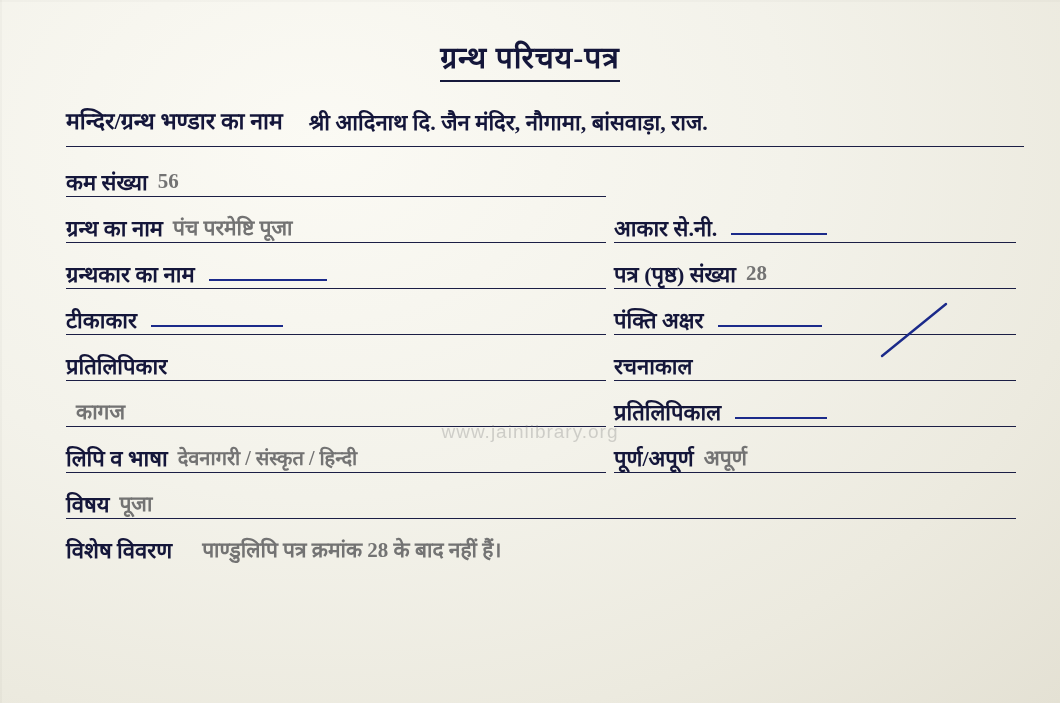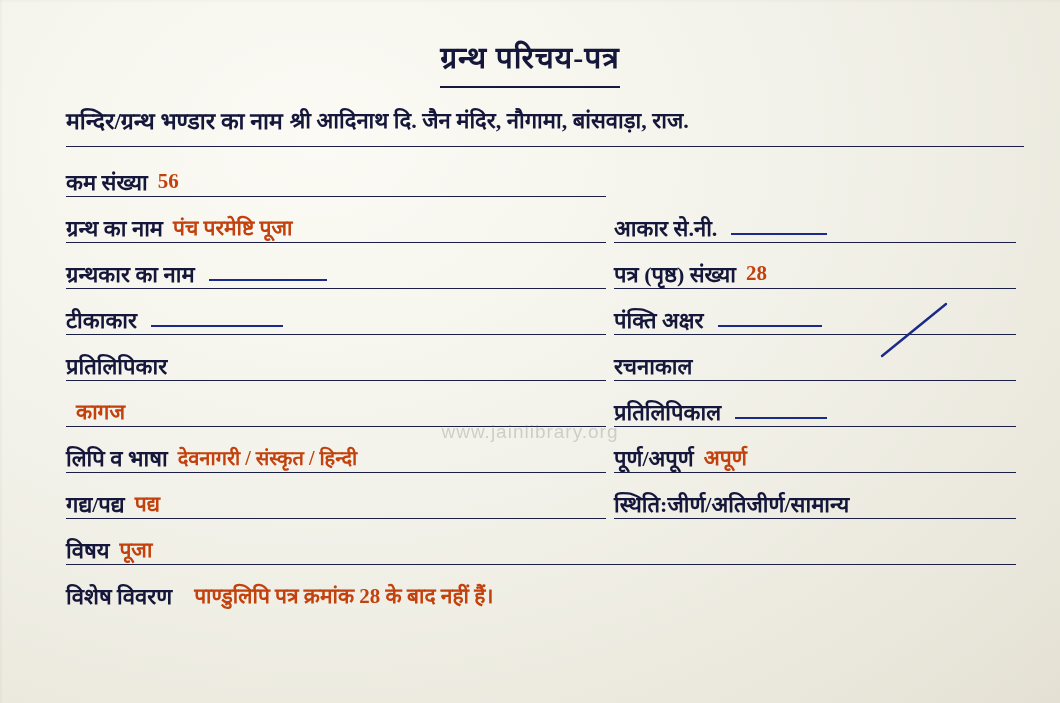--- a/index.html
+++ b/index.html
@@ -35,45 +35,45 @@
     inset: 0;
   }
   .ink {
     color: #1a1d45;
   }
   .printed {
     color: #14163a;
     font-weight: 600;
   }
   .hand {
-    color: #c2410c;
+    color: #737373;
     font-weight: 600;
   }
   .title {
     position: absolute;
     top: 36px;
     left: 0;
     width: 100%;
     text-align: center;
     font-size: 30px;
     letter-spacing: 1px;
   }
   .title .t-underline {
     display: inline-block;
     border-bottom: 2px solid #16193c;
-    padding-bottom: 9px;
+    padding-bottom: 3px;
   }
   .temple-row {
     position: absolute;
     top: 104px;
     left: 66px;
     right: 36px;
     display: flex;
-    align-items: flex-start;
-    gap: 7px;
+    align-items: flex-end;
+    gap: 26px;
   }
   .temple-label {
     font-size: 23px;
     white-space: nowrap;
   }
   .temple-value {
     font-size: 22px;
     white-space: nowrap;
   }
   .temple-rule {
@@ -249,41 +249,32 @@
       <div class="cell left">
         <span class="lbl ink printed">लिपि व भाषा</span>
         <span class="val hand small">देवनागरी / संस्कृत / हिन्दी</span>
       </div>
       <div class="cell right">
         <span class="lbl ink printed">पूर्ण/अपूर्ण</span>
         <span class="val hand">अपूर्ण</span>
       </div>
     </div>
 
-    <div class="row">
-      <div class="cell left">
-        <span class="lbl ink printed">गद्य/पद्य</span>
-        <span class="val hand">पद्य</span>
-      </div>
-      <div class="cell right">
-        <span class="lbl ink printed">स्थिति:जीर्ण/अतिजीर्ण/सामान्य</span>
-      </div>
-    </div>
 
     <div class="row">
       <div class="cell full">
         <span class="lbl ink printed">विषय</span>
         <span class="val hand">पूजा</span>
       </div>
     </div>
 
     <div class="row">
       <div class="cell full noline">
         <span class="lbl ink printed">विशेष विवरण</span>
-        <span class="val hand" style="padding-left:22px">पाण्डुलिपि पत्र क्रमांक 28 के बाद नहीं हैं।</span>
+        <span class="val hand" style="padding-left:30px">पाण्डुलिपि पत्र क्रमांक 28 के बाद नहीं हैं।</span>
       </div>
     </div>
 
   </div>
 
   <svg class="tickmark" viewBox="0 0 70 58">
     <path d="M2 56 L66 4" stroke="#1b2a8a" stroke-width="2.4" fill="none" stroke-linecap="round"></path>
   </svg>
 
   <div class="watermark">www.jainlibrary.org</div>

